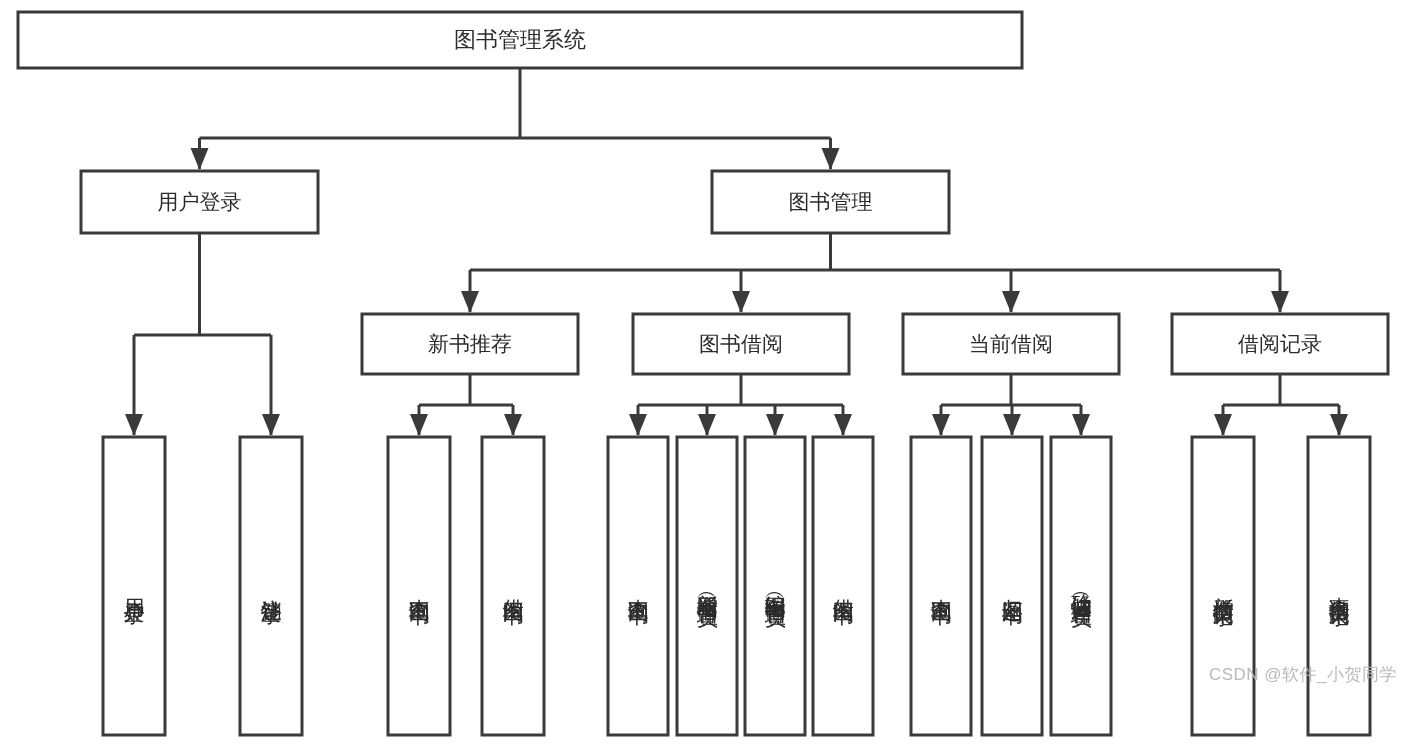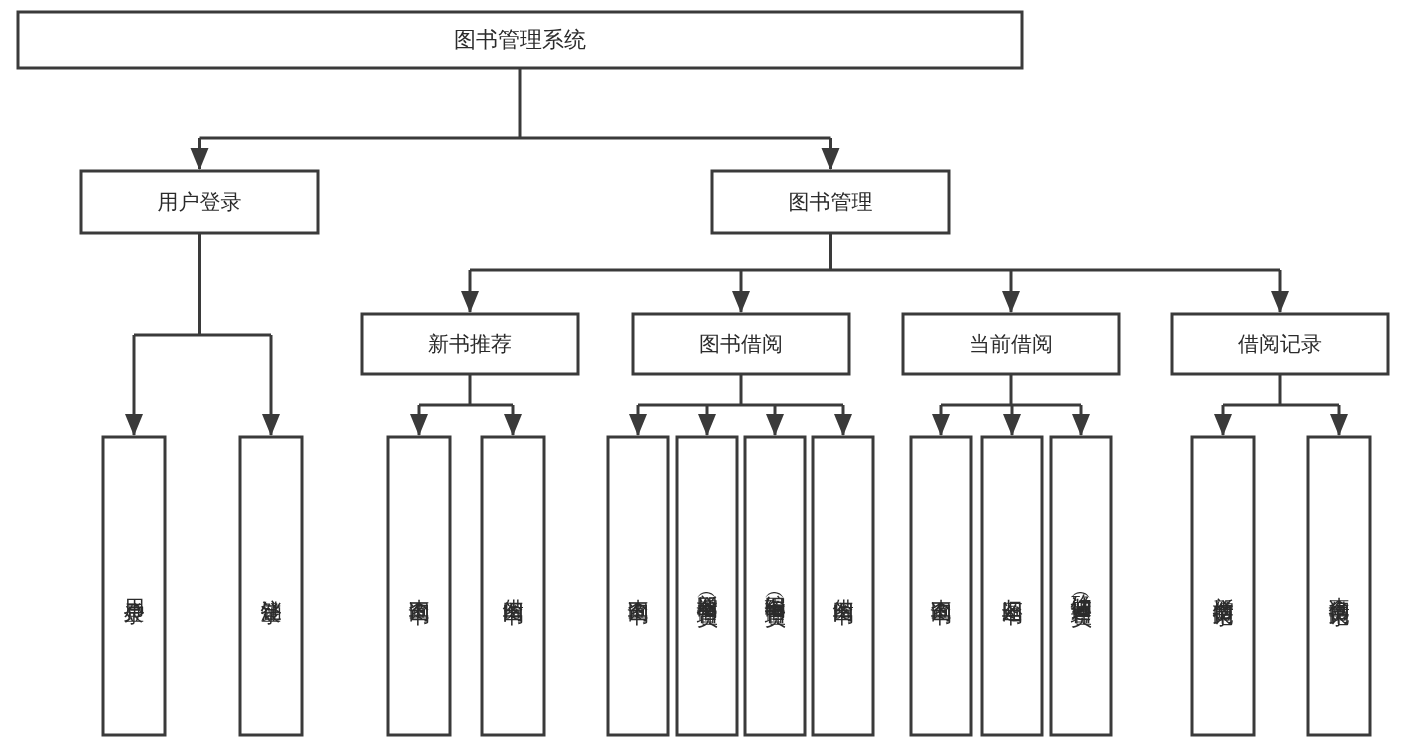--- a/index.html
+++ b/index.html
@@ -211,13 +211,14 @@
       <div class="vert-label-wrap" style="left: 1051px; top: 437px; width: 60px; height: 298px;">
         <span class="vert-label">确认归还（管理员）</span>
       </div>
       <div class="vert-label-wrap" style="left: 1192px; top: 437px; width: 62px; height: 298px;">
         <span class="vert-label">新增借阅记录</span>
       </div>
       <div class="vert-label-wrap" style="left: 1308px; top: 437px; width: 62px; height: 298px;">
         <span class="vert-label">查询借阅记录</span>
       </div>
     </div>
+  <div class="watermark">CSDN @软件_小贺同学</div>
 </div>
 
 </body></html>

